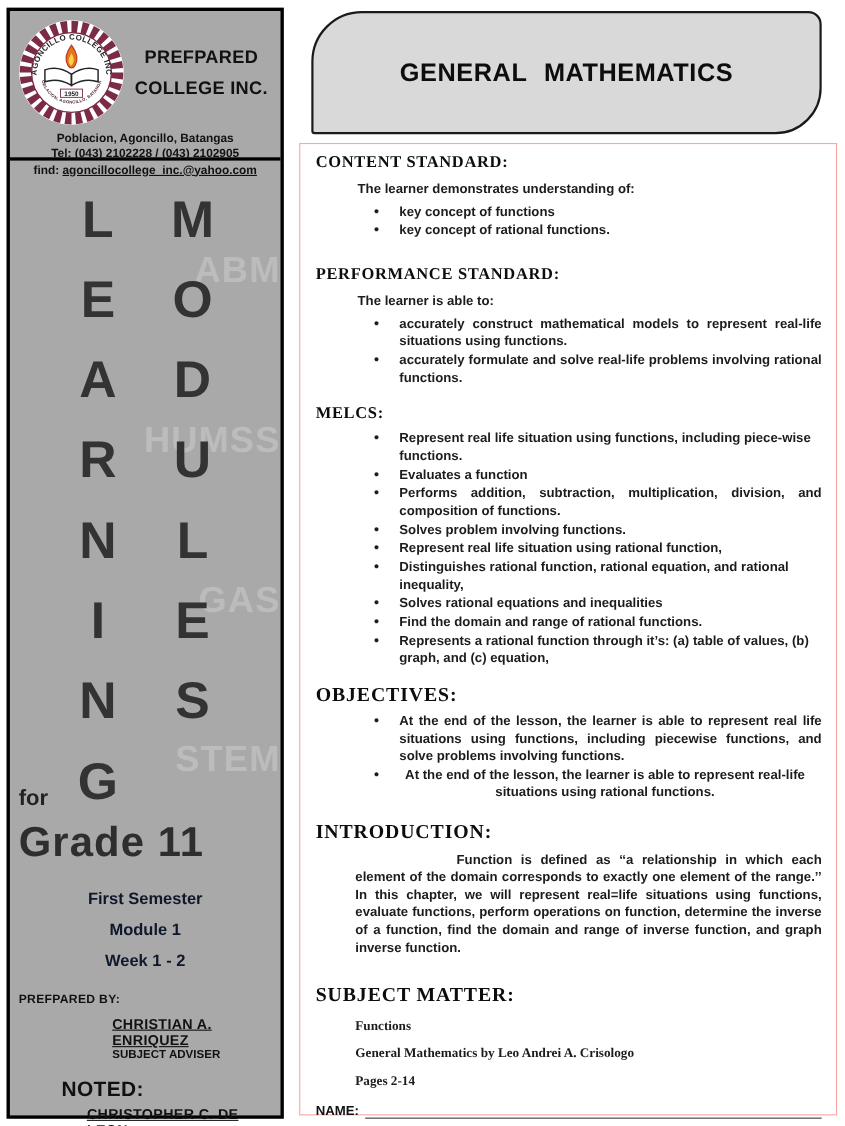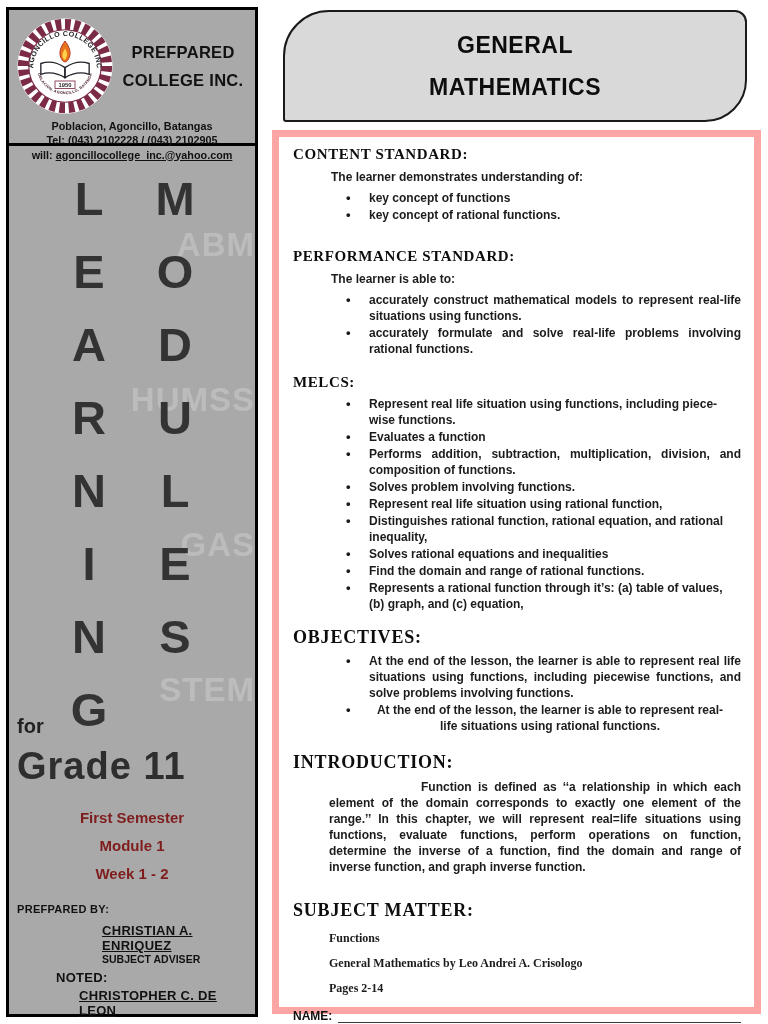--- a/index.html
+++ b/index.html
@@ -28,41 +28,41 @@
   .wm-stem  { top:503px; }
   .letters-grid { position:absolute; top:18px; left:0; right:0; z-index:1;
                   display:grid; grid-template-columns:86px 86px; justify-content:center; }
   .letters-grid .cell { height:73px; line-height:66px; text-align:center;
                         font-size:47px; font-weight:bold; color:#333; }
 
   .block-grade { position:absolute; top:705px; left:8px; right:8px; }
   .for-label { font-size:20px; font-weight:bold; color:#222; }
   .grade-label { font-size:38px; font-weight:bold; color:#2e2e2e; line-height:54px;
                  letter-spacing:1px; margin-top:1px; }
-  .grade-sub { text-align:center; font-weight:bold; font-size:15px; color:#7f1d1d; }
+  .grade-sub { text-align:center; font-weight:bold; font-size:15px; color:#0f172a; }
   .gs-1 { margin-top:16px; } .gs-2 { margin-top:11px; } .gs-3 { margin-top:11px; }
 
   .block-sign { position:absolute; top:893px; left:8px; right:8px; }
   .sign-small { font-size:11px; font-weight:bold; letter-spacing:.3px; color:#111; }
   .sign-name { margin-left:85px; font-size:13px; font-weight:bold;
                text-decoration:underline; letter-spacing:.3px; margin-top:8px; }
   .sign-title { margin-left:85px; font-size:10.5px; font-weight:bold; }
-  .noted-label { font-size:13px; font-weight:bold; margin-top:5px; letter-spacing:.3px;padding-left:39px; }
+  .noted-label { font-size:19px; font-weight:bold; margin-top:15px; letter-spacing:.3px;padding-left:39px; }
   .sign-name2 { margin-left:62px; margin-top:3px; }
 
   
   .header-box { position:absolute; left:283px; top:10px; width:464px; height:112px;
                 background:#d9d9d9; border:2px solid #1a1a1a;
                 border-radius:46px 12px 42px 3px;
-                display:flex; flex-direction:column; align-items:center; justify-content:center;
+                display:flex; align-items:center; justify-content:center;
                 gap:15px; }
   .header-box .title-line { font-size:23px; font-weight:bold; letter-spacing:.5px; color:#0d0d0d; }
 
   .content-box { position:absolute; left:272px; top:130px; width:489px; height:884px;
-                 background:#fff; border:7px solid #fca5a5; padding:9px 13px 8px 14px; }
+                 background:#fff; border:1px solid #fca5a5; padding:9px 13px 8px 14px; }
 
   .sec-h  { font-family:"Liberation Serif", serif; font-weight:bold; color:#0d0d0d; }
   .sec-h.small { font-size:15px; letter-spacing:.6px; }
   .sec-h.big   { font-size:18px; letter-spacing:.8px; }
 
   .body-txt { font-size:12px; font-weight:bold; line-height:16px; color:#1c1c1c;margin-left:36px; }
   .intro-line { margin:6px 0 0 38px; }
   ul.blist { list-style:none; margin-top:5px; }
   ul.blist li { position:relative; padding-left:40px; margin-top:1px; }
   ul.blist li::before { content:"•"; position:absolute; left:17px; top:0; font-size:13px; }
@@ -117,21 +117,21 @@
         </svg>
       </div>
       <div class="college-name">
         <div>PREFPARED</div>
         <div>COLLEGE INC.</div>
       </div>
     </div>
     <div class="address">
       <div>Poblacion, Agoncillo, Batangas</div>
       <div>Tel: (043) 2102228 / (043) 2102905</div>
-      <div><span>will: </span><span class="email-link">agoncillocollege_inc.@yahoo.com</span></div>
+      <div><span>find: </span><span class="email-link">agoncillocollege_inc.@yahoo.com</span></div>
     </div>
   </div>
 
   <div class="letters">
     <div class="wm wm-abm">ABM</div>
     <div class="wm wm-humss">HUMSS</div>
     <div class="wm wm-gas">GAS</div>
     <div class="wm wm-stem">STEM</div>
     <div class="letters-grid">
       <div class="cell">L</div>

